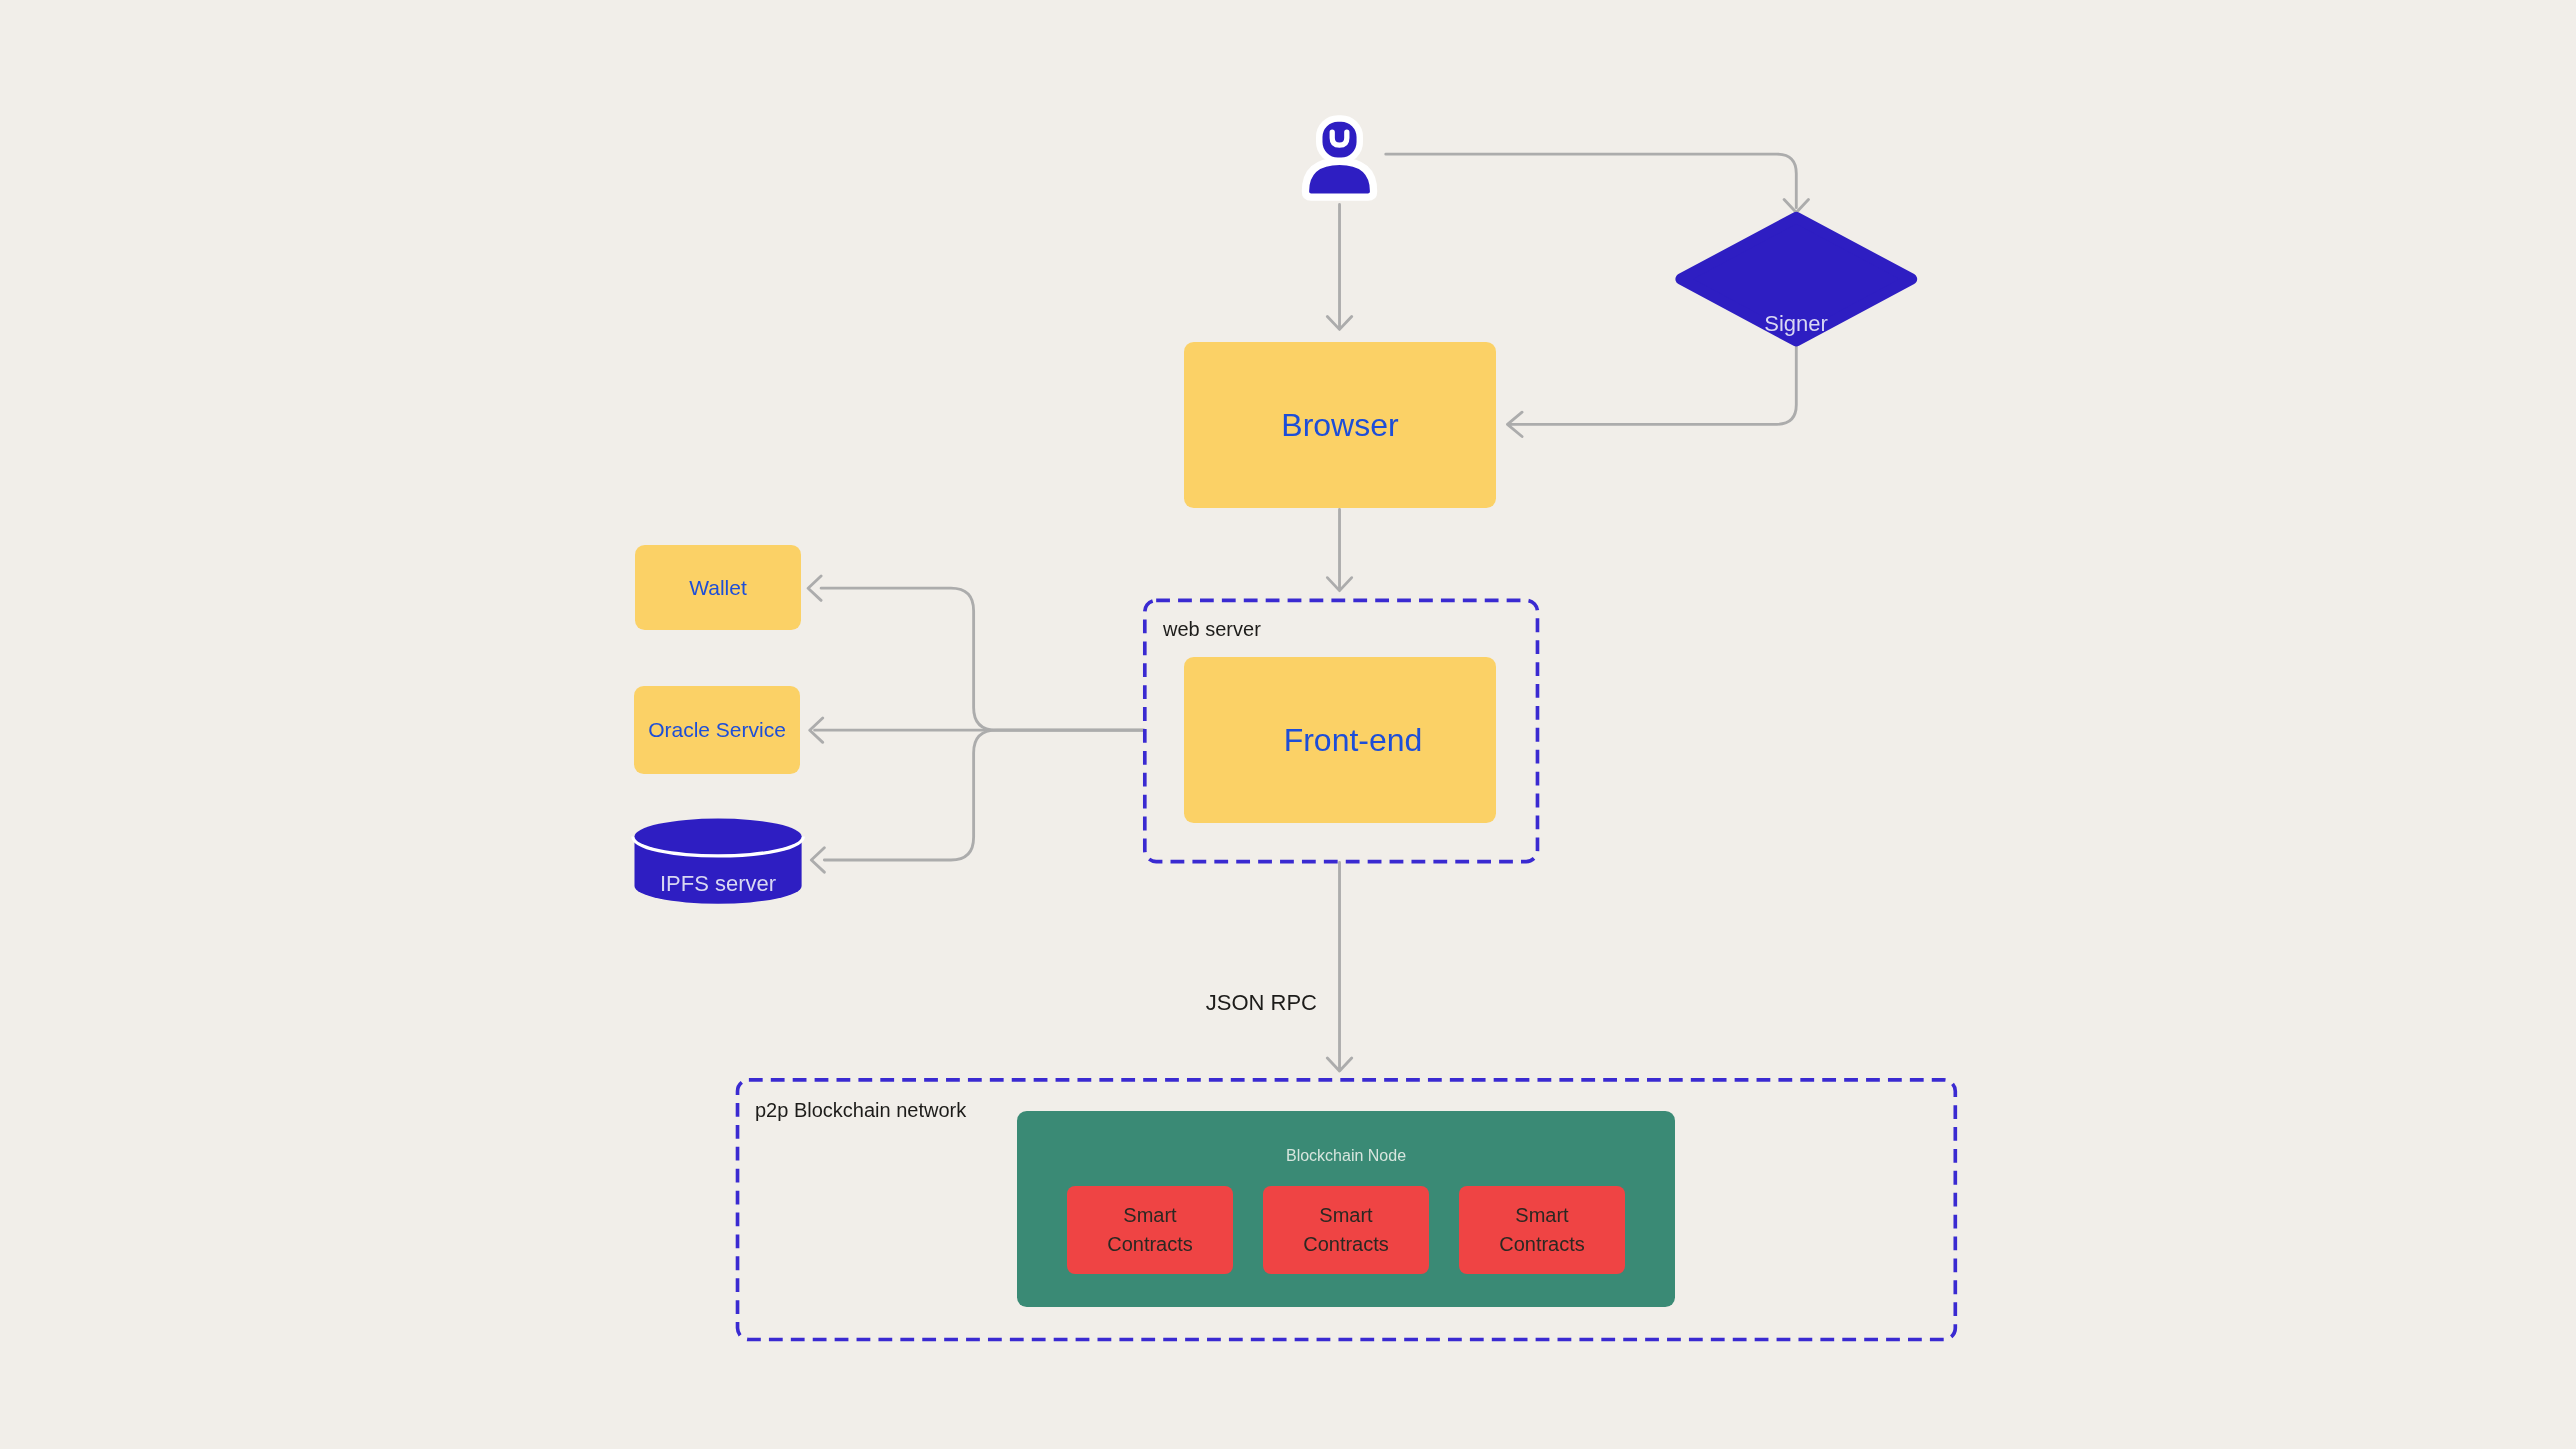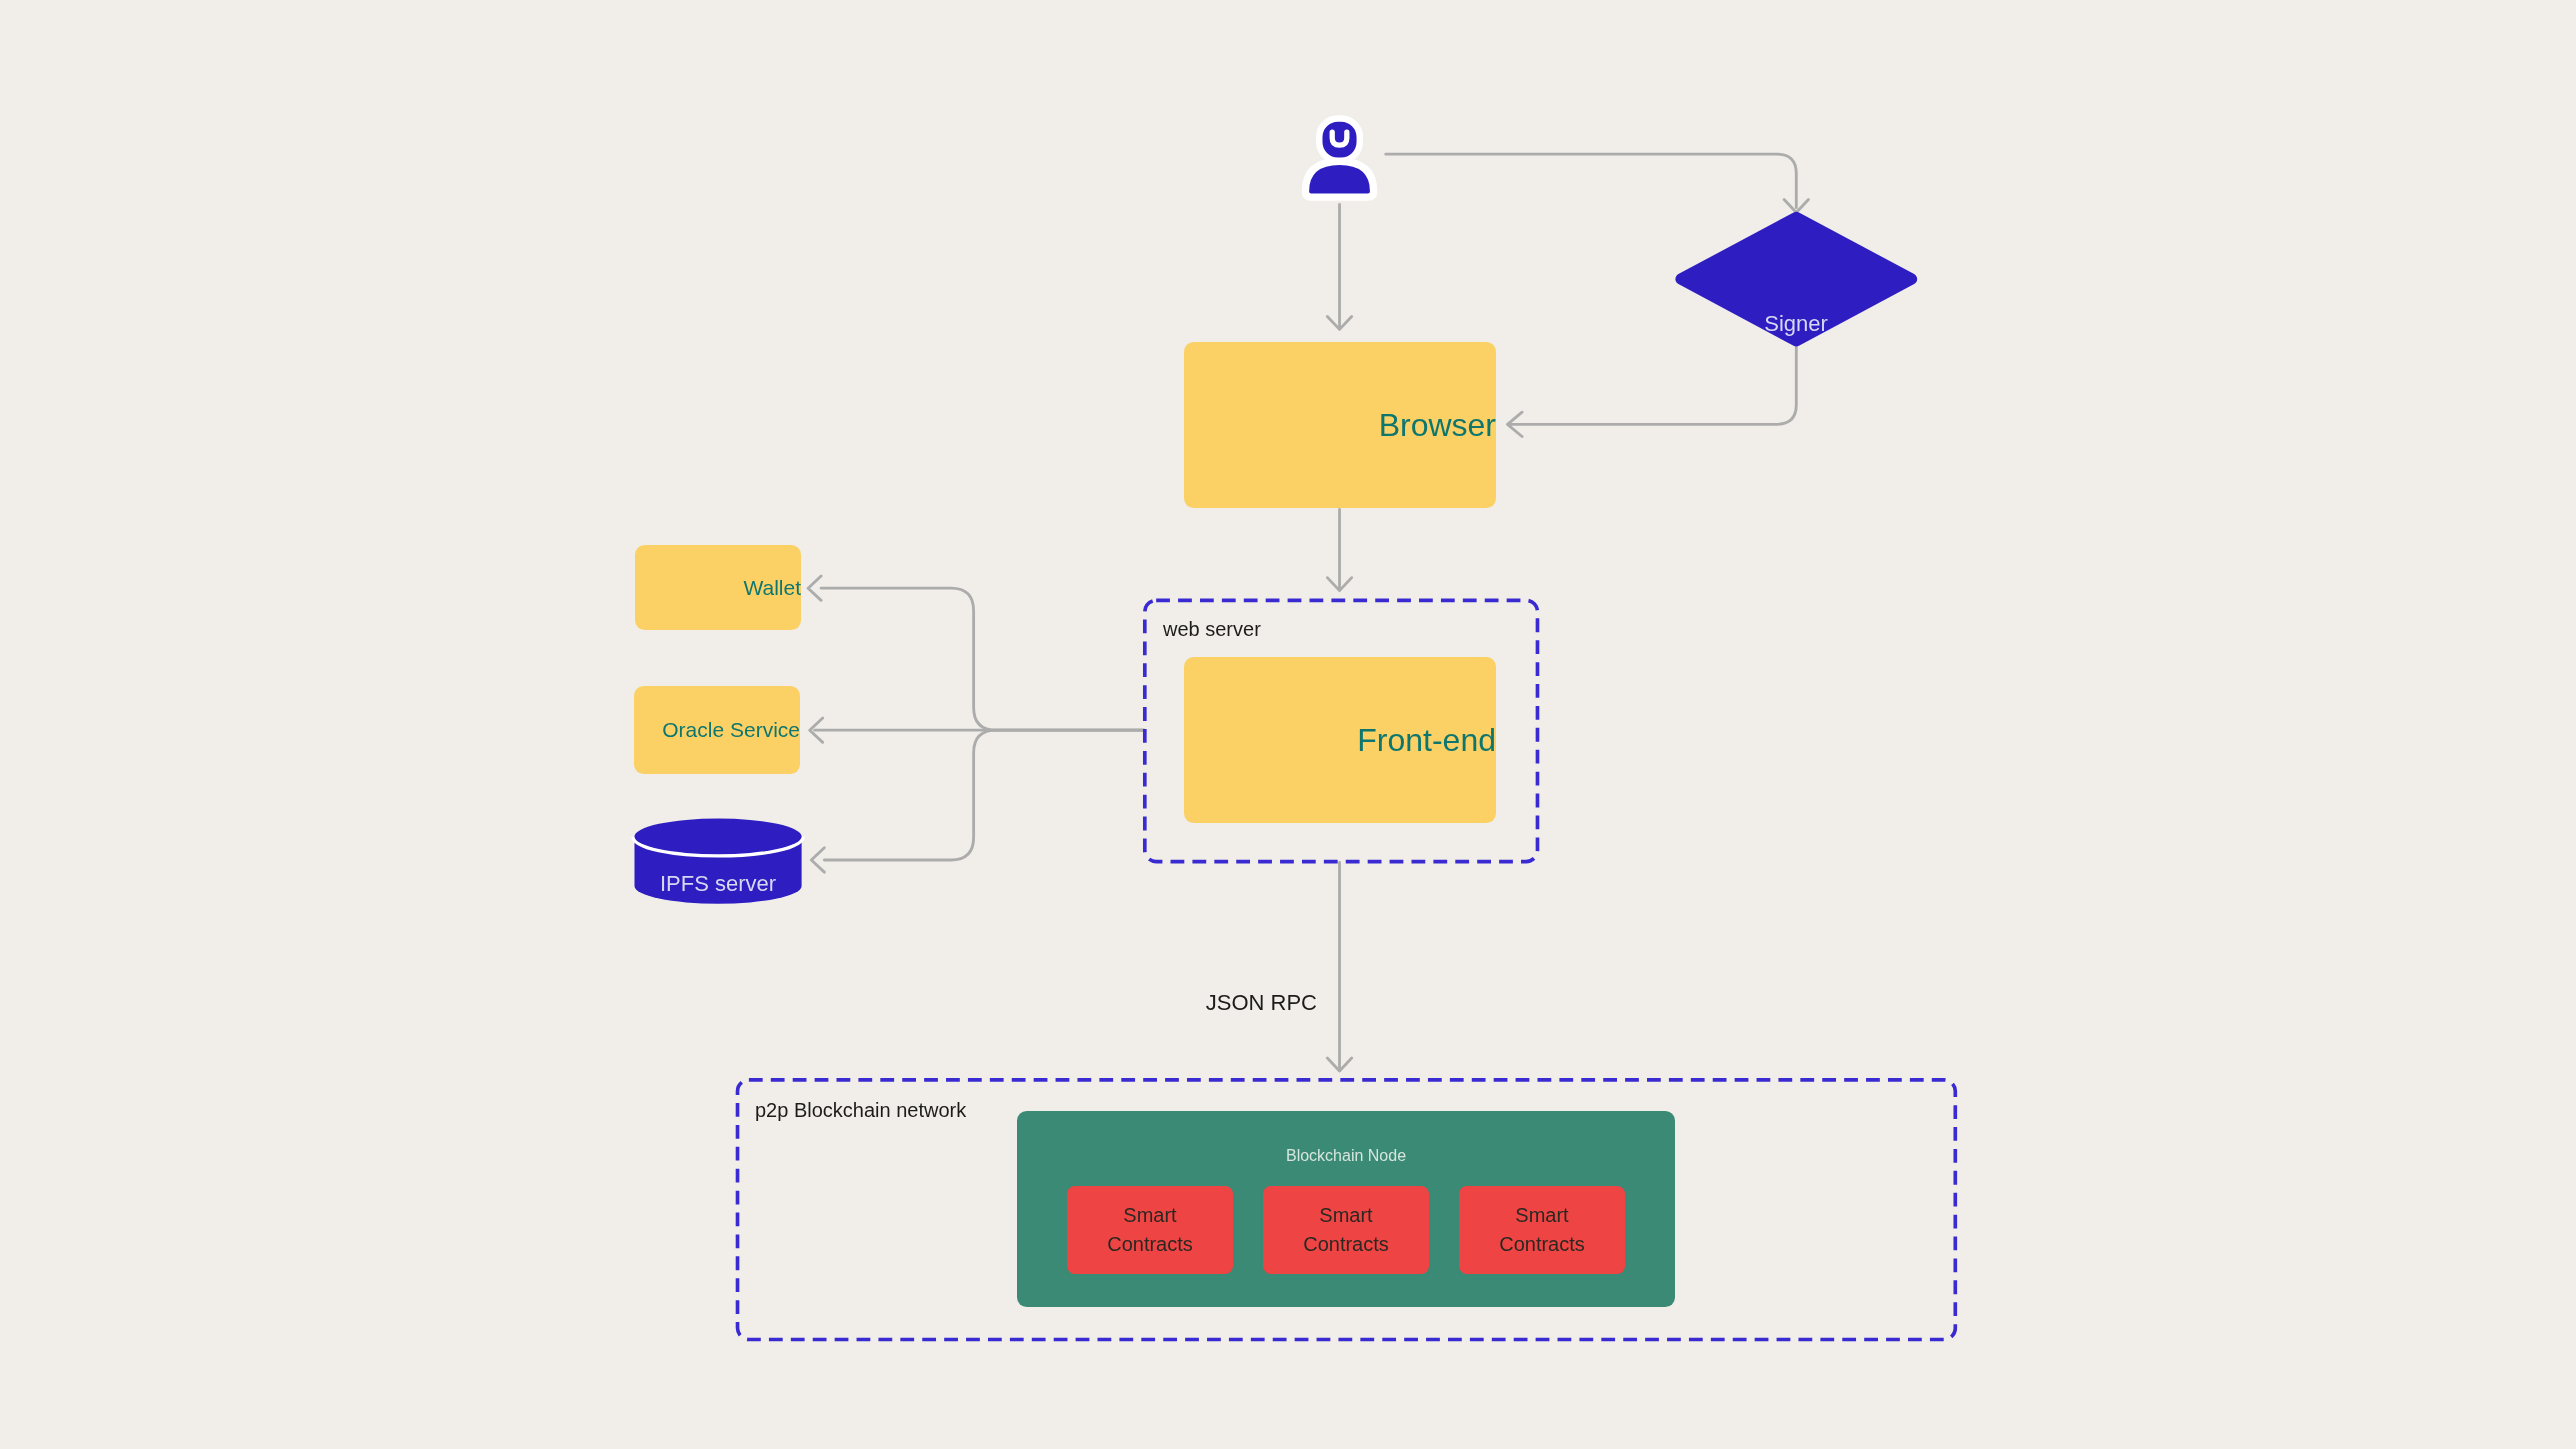--- a/index.html
+++ b/index.html
@@ -22,22 +22,22 @@
     height: 1449px;
   }
   .abs { position: absolute; box-sizing: border-box; }
 
   
   .ybox {
     background: #fbd166;
     border-radius: 9.7px;
     display: flex;
     align-items: center;
-    justify-content: flex-end;
-    color: #0f766e;
+    justify-content: center;
+    color: #1d4ed8;
     text-align: center;
   }
   .ybox.big { font-size: 32px; }
   .ybox.small { font-size: 21px; }
 
   
   .label-dark {
     color: #1d1c1a;
     font-size: 20px;
     white-space: nowrap;

